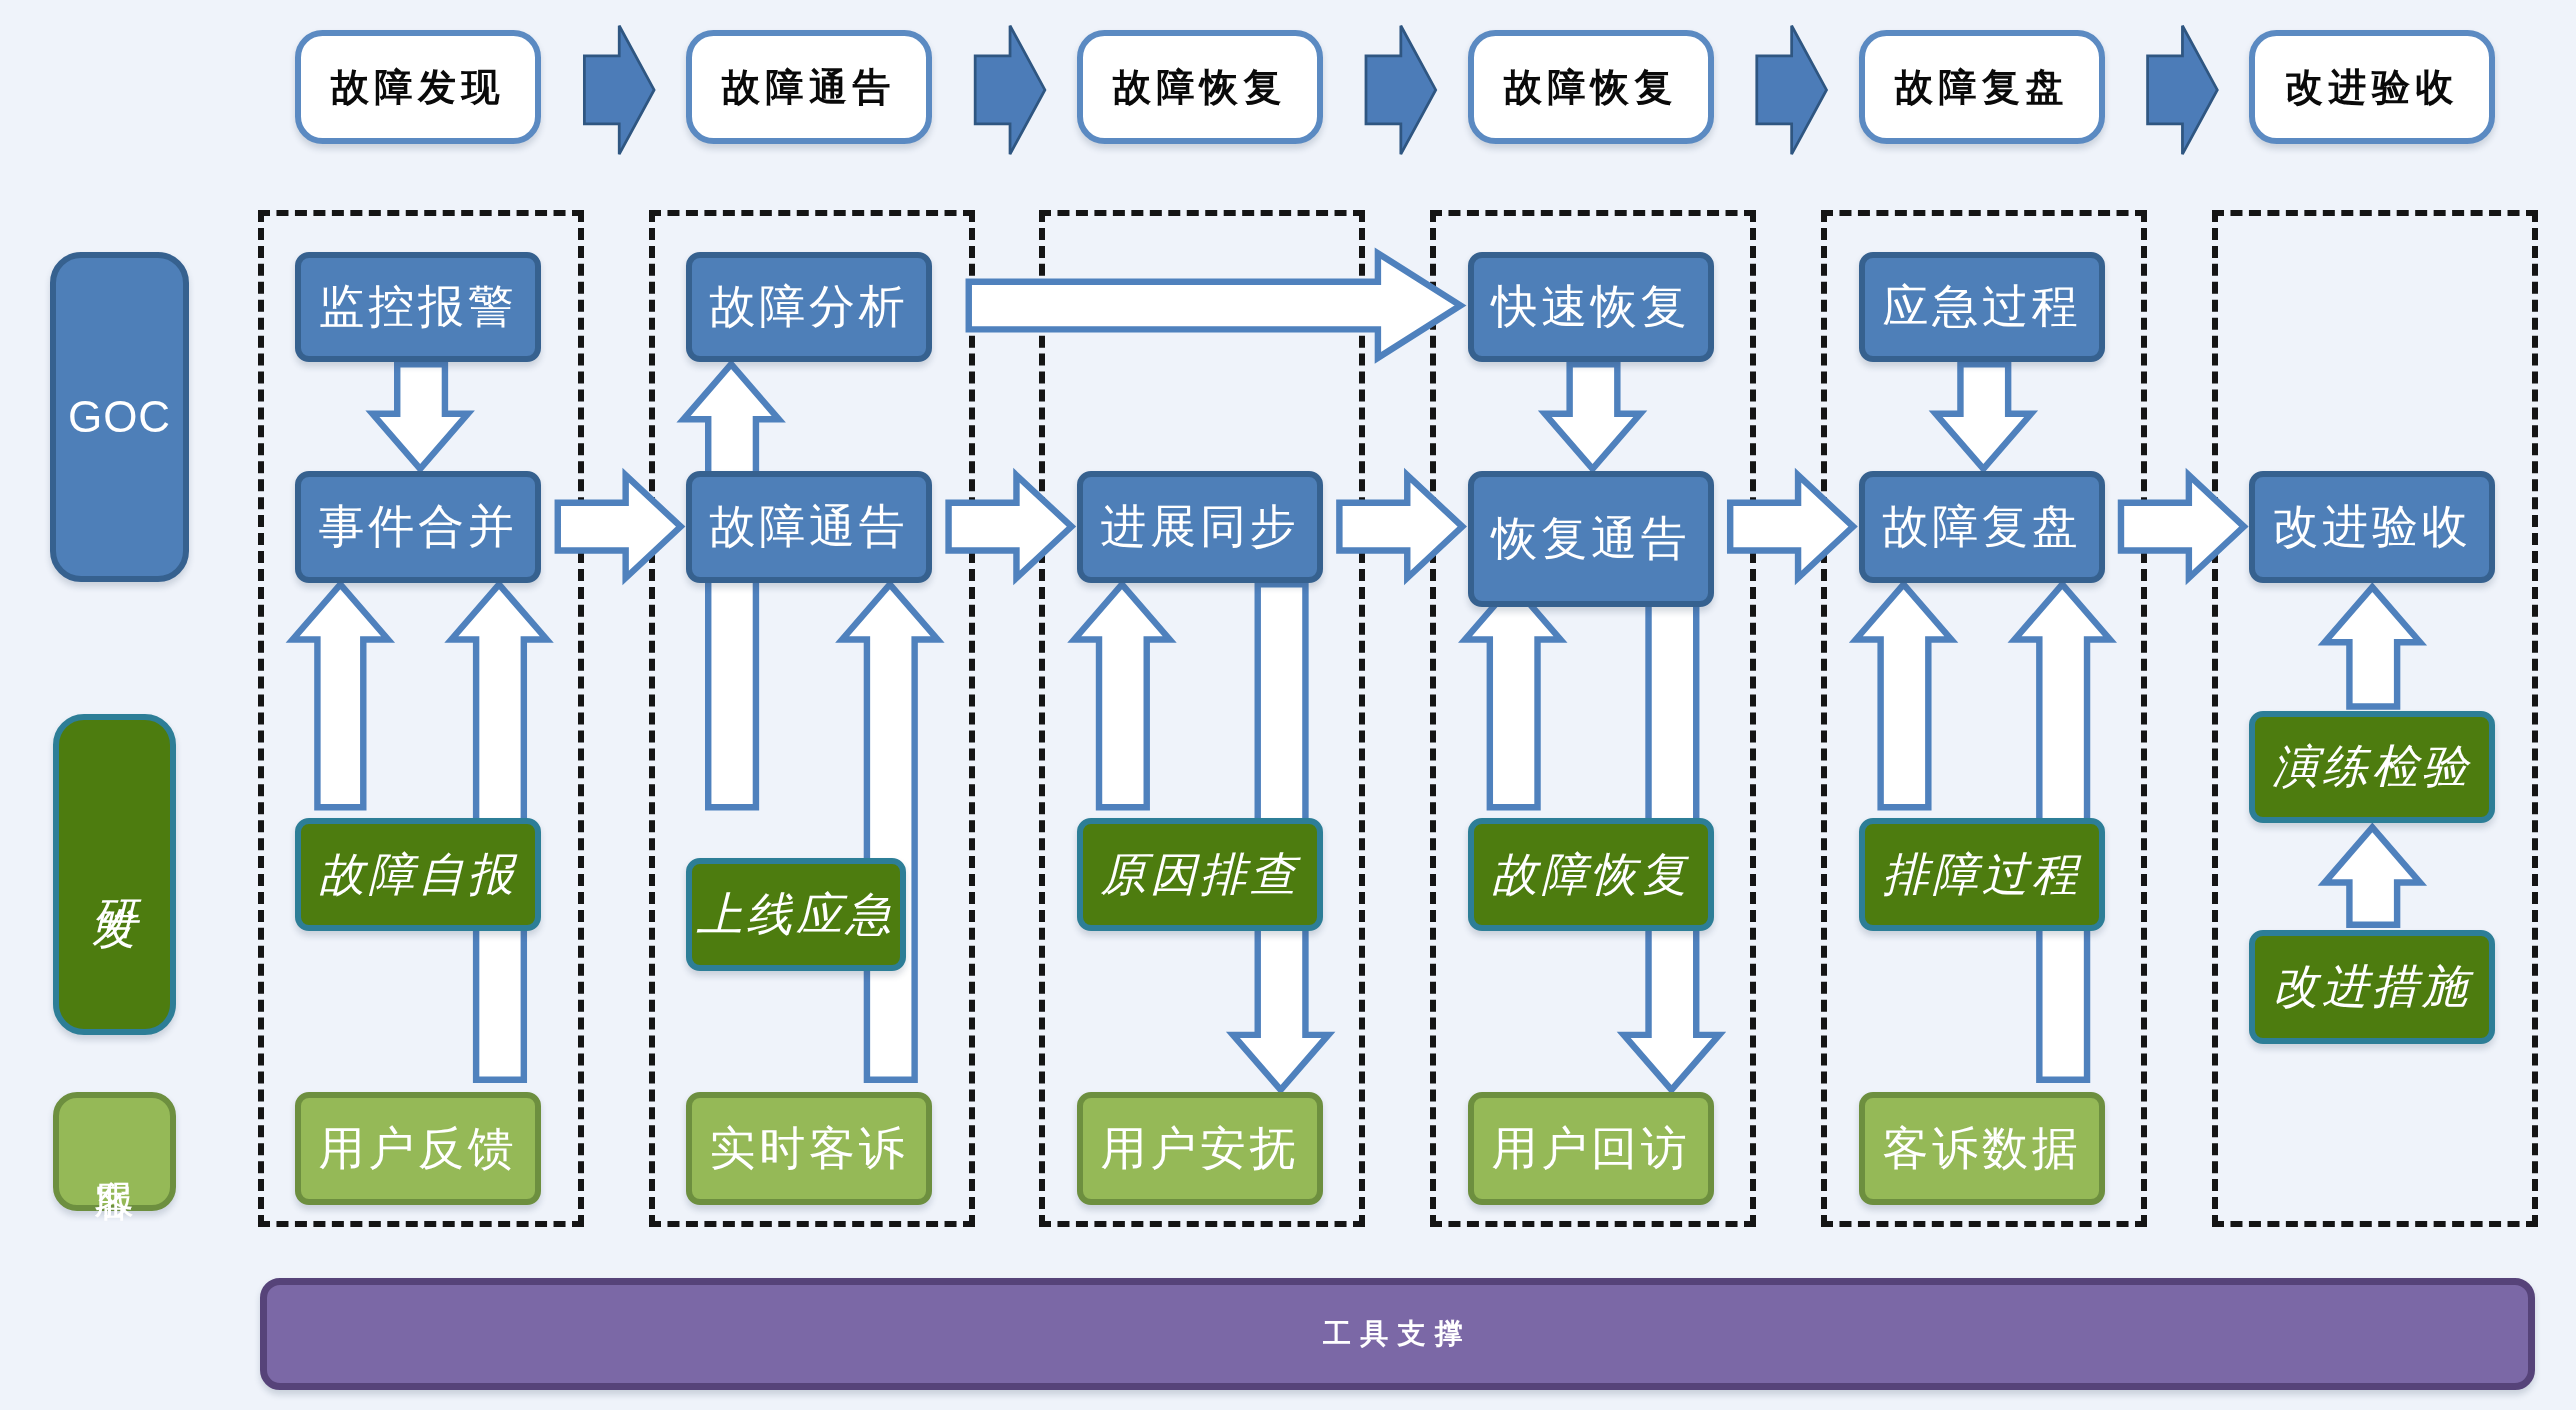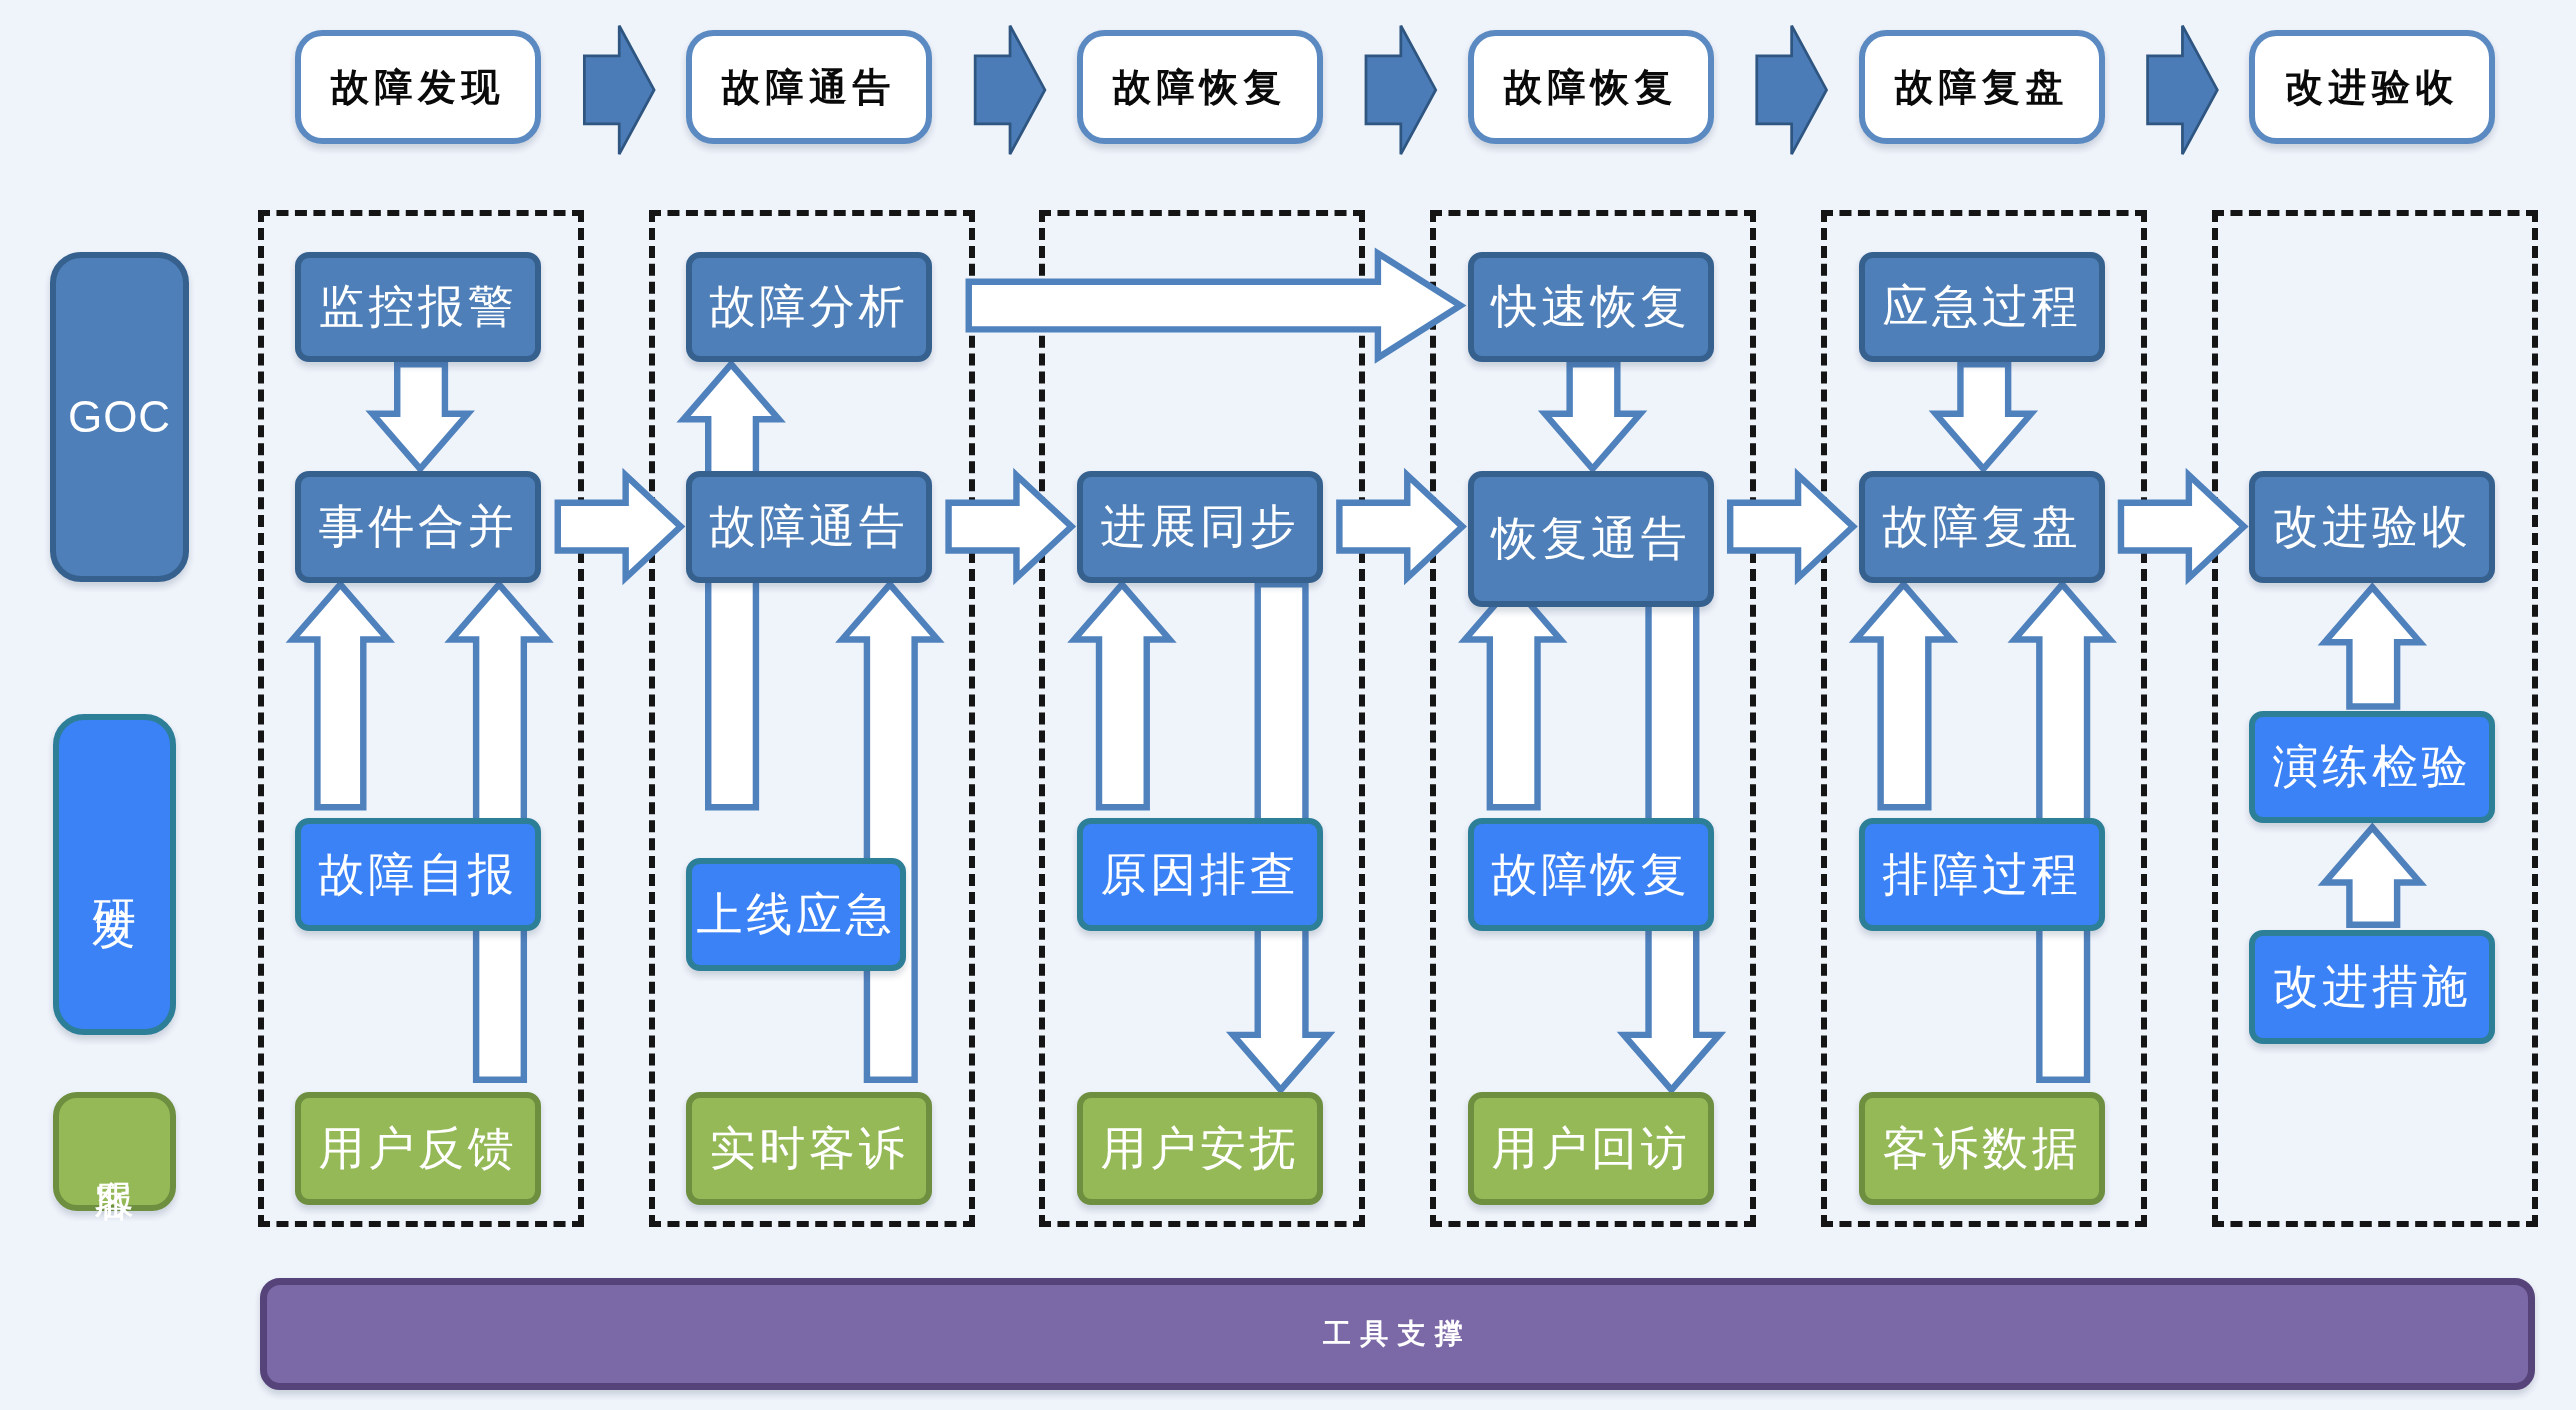--- a/index.html
+++ b/index.html
@@ -16,21 +16,21 @@
     position:absolute; z-index:3; box-sizing:border-box;
     display:flex; align-items:center; justify-content:center;
     border-radius:14px; text-align:center; letter-spacing:3.7px;
     box-shadow:0 4.6px 6.4px rgba(40,60,90,0.18);
   }
   .phase {
     background:#FFFFFF; border:6.4px solid #5B8AC2; color:#0A0A0A;
     font-weight:bold; font-size:38px; letter-spacing:5.5px; border-radius:27.5px;
   }
   .blue  { background:#4E7FB8; border:6.4px solid #36618F; color:#FFFFFF; font-size:46px; }
-  .teal  { background:#3b82f6; border:6.4px solid #2D7E97; color:#FFFFFF; font-size:46px; }
+  .teal  { background:#4d7c0f; border:6.4px solid #2D7E97; color:#FFFFFF; font-size:46px;font-style:italic; }
   .green { background:#95B957; border:6.4px solid #6D8F3F; color:#FFFFFF; font-size:46px; }
   .purple{
     background:#7B68A6; border:7.3px solid #564379; color:#FFFFFF;
     font-weight:bold; font-size:28px; letter-spacing:9.2px; border-radius:20px;
   }
   .vtext { writing-mode:vertical-rl; text-orientation:upright; letter-spacing:9.2px; line-height:1; }
   .flow-blue  { fill:#4C7CB8; stroke:#2F5681; stroke-width:3; }
   .flow-white { fill:#FFFFFF; stroke:#4F81BD; stroke-width:7; stroke-linejoin:miter; }
 </style>
 </head>

